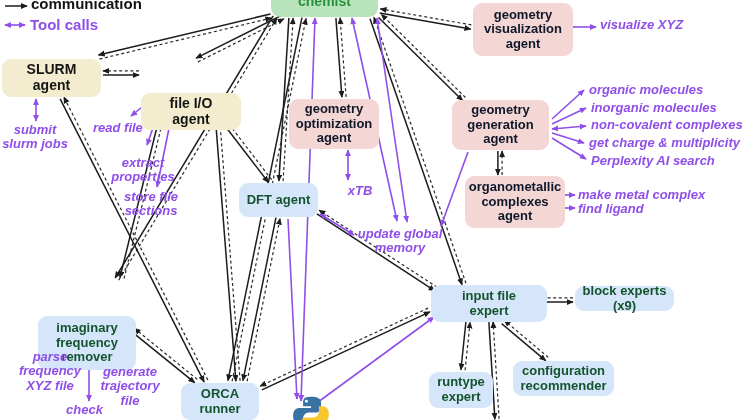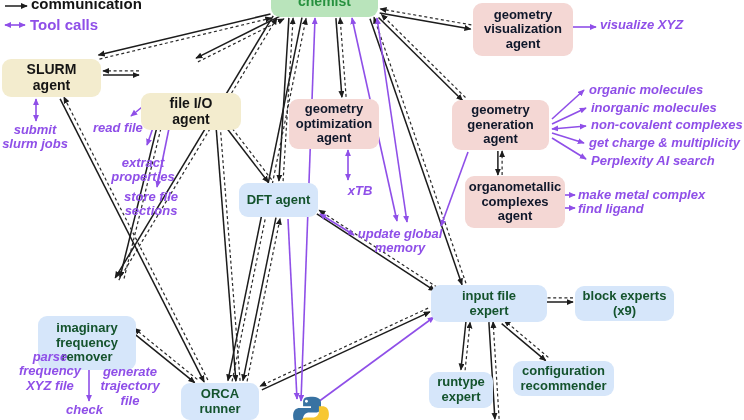--- a/index.html
+++ b/index.html
@@ -135,21 +135,21 @@
 complexes
 agent</div>
       <div class="node blue" style="left: 239px; top: 183px; width: 79px; height: 34px;">DFT agent</div>
       <div class="node blue" style="left: 38px; top: 280px; width: 98px; height: 54px; margin-top: 36px;">imaginary
 frequency
 remover</div>
       <div class="node blue" style="left: 181px; top: 383px; width: 78px; height: 37px;">ORCA
 runner</div>
       <div class="node blue" style="left: 431px; top: 285px; width: 116px; height: 37px;">input file
 expert</div>
-      <div class="node blue" style="left: 575px; top: 286px; width: 99px; height: 35px;">block experts
+      <div class="node blue" style="left: 575px; top: 286px; width: 99px; height: 25px;">block experts
 (x9)</div>
       <div class="node blue" style="left: 429px; top: 372px; width: 64px; height: 36px;">runtype
 expert</div>
       <div class="node blue" style="left: 513px; top: 361px; width: 101px; height: 35px;">configuration
 recommender</div>
     </div>
   <div id="labels-layer">
       <div class="tool-label center" style="left: 2px; top: 123px; width: 66px;">submit
 slurm jobs</div>
       <div class="tool-label" style="left: 93px; top: 121px;">read file</div>

